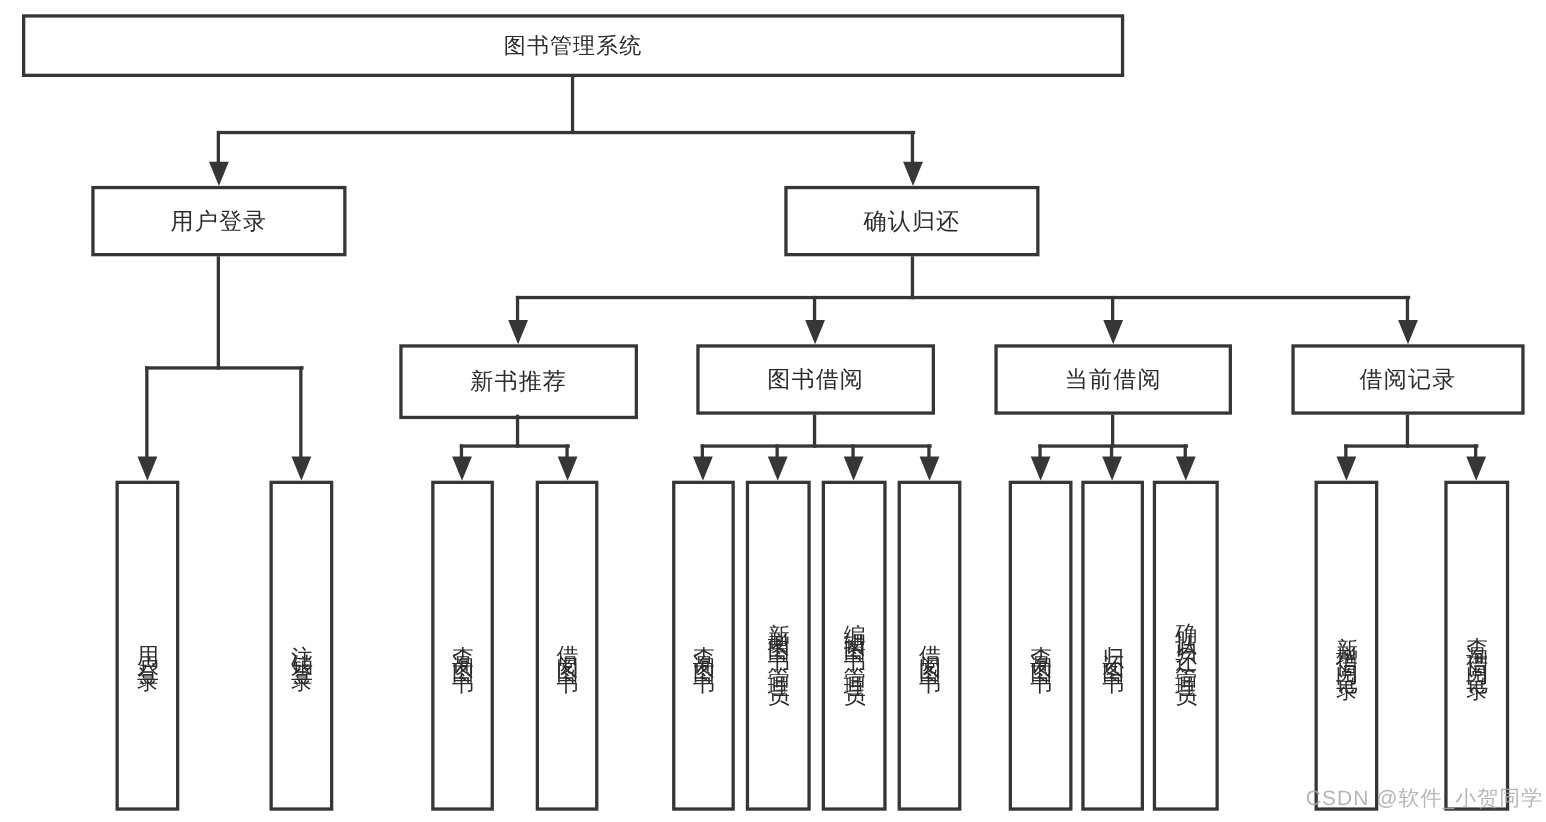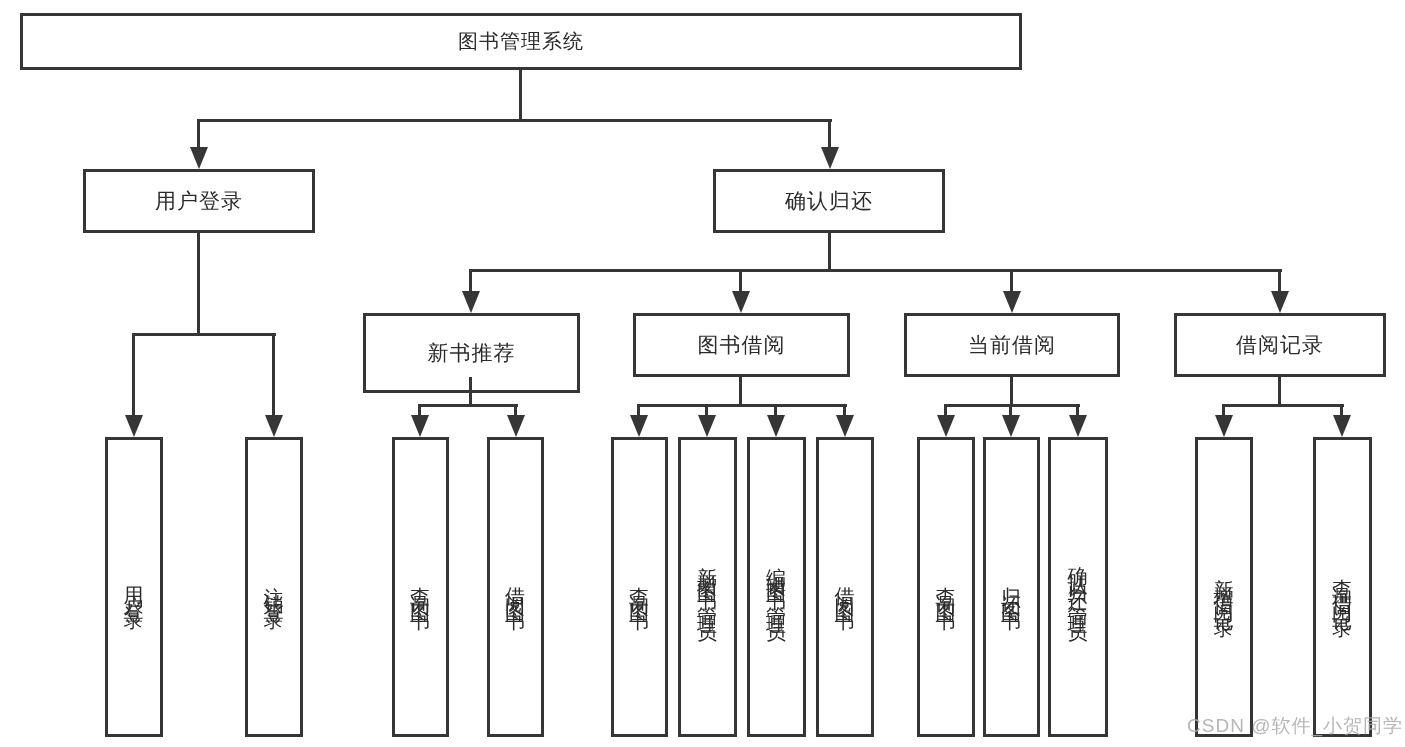--- a/index.html
+++ b/index.html
@@ -93,21 +93,21 @@
   <div class="hline" style="left:469px;top:269px;width:813px"></div>
   <div class="vline" style="left:469px;top:269px;height:26px"></div>
   <div class="vline" style="left:739px;top:269px;height:26px"></div>
   <div class="vline" style="left:1010px;top:269px;height:26px"></div>
   <div class="vline" style="left:1278px;top:269px;height:26px"></div>
   <div class="arrow" style="left:462px;top:291px"></div>
   <div class="arrow" style="left:732px;top:291px"></div>
   <div class="arrow" style="left:1003px;top:291px"></div>
   <div class="arrow" style="left:1271px;top:291px"></div>
 
-  <div class="box h-box" style="left:363px;top:313px;width:217px;height:80px">
+  <div class="box h-box" style="left:363px;top:313px;width:217px;height:68px">
     <span>新书推荐</span>
   </div>
   <div class="box h-box" style="left:904px;top:313px;width:216px;height:64px">
     <span>当前借阅</span>
   </div>
   <div class="box h-box" style="left:633px;top:313px;width:217px;height:64px">
     <span>图书借阅</span>
   </div>
   <div class="box h-box" style="left:1174px;top:313px;width:212px;height:64px">
     <span>借阅记录</span>

